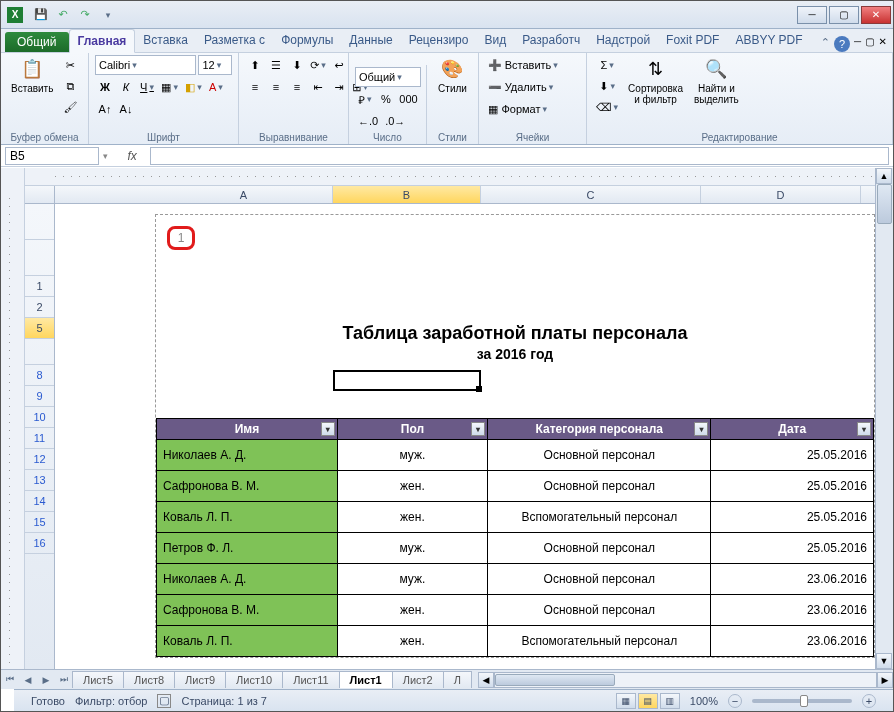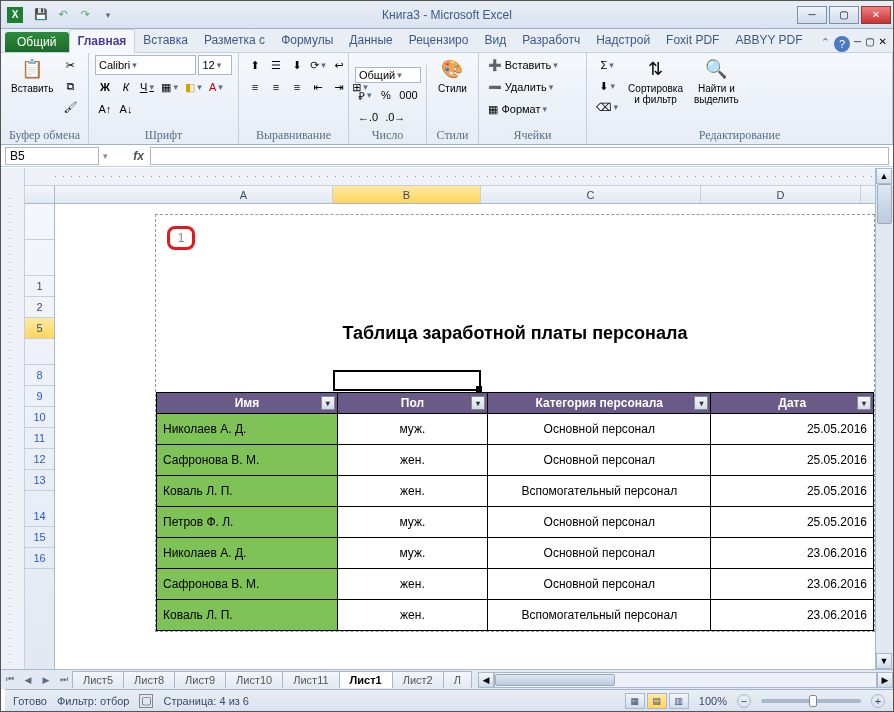--- a/index.html
+++ b/index.html
@@ -19,34 +19,34 @@
 .ribbon-tabs { height: 24px; background: #e9eef5; display: flex; align-items: flex-end; font-size: 12px; padding-left: 4px; border-bottom:1px solid #c5d0df;}
 .file-tab { background: linear-gradient(#2e8b3d,#1c6b29); color: #fff; padding: 3px 12px; border-radius: 3px 3px 0 0; cursor: pointer; font-size: 12px; }
 .rtab { padding: 4px 8px; color: #3a5a88; cursor: pointer; }
 .rtab.active { background: #f5f8fc; border: 1px solid #c5d0df; border-bottom: 1px solid #f5f8fc; border-radius: 3px 3px 0 0; margin-bottom:-1px; font-weight:bold; color:#4a3aa0;text-align:center;}
 .ribbon-help { margin-left: auto; display:flex; gap:4px; padding-right:6px;}
 .help-i { width:16px;height:16px;border-radius:50%;background:#4a7abf;color:#fff;font-size:11px;display:flex;align-items:center;justify-content:center;cursor:pointer;}
 
 
 .ribbon-body { height: 92px; background: linear-gradient(#f5f8fc,#e6edf6); border-bottom: 1px solid #9fb2c9; display: flex; font-size: 11px; }
 .rgroup { border-right: 1px solid #c5d0df; padding: 2px 6px 0 6px; display: flex; flex-direction: column; position: relative; }
-.rgroup-label { text-align: center; font-size: 12px; color: #5a6e88; padding: 1px 0; margin-top: auto; font-family: Liberation Serif, serif; }
+.rgroup-label { text-align: center; font-size: 10px; color: #5a6e88; padding: 1px 0; margin-top: auto; }
 .rgroup-ctl { display:flex; gap:3px; align-items:flex-start; flex:1;}
 .bigbtn { display:flex;flex-direction:column;align-items:center;gap:2px;padding:2px 4px;cursor:pointer;border-radius:3px;}
 .bigbtn .ic{width:24px;height:24px;display:flex;align-items:center;justify-content:center;font-size:18px;}
 .bigbtn .lb{font-size:10px;text-align:center;line-height:1.1;}
 .minirow { display:flex;flex-direction:column;gap:1px;}
 .minibtn { height:20px;min-width:20px;padding:0 3px;display:flex;align-items:center;justify-content:center;font-size:11px;cursor:pointer;border-radius:2px;}
 .combo { height:20px;border:1px solid #aab8cc;background:#fff;font-size:11px;padding:0 3px;display:flex;align-items:center;}
 .dd::after{content:"▾";margin-left:2px;font-size:9px;color:#5a6e88;}
 
 
 .formula-row { height: 22px; display:flex;align-items:center;border-bottom:1px solid #c5d0df;font-size:12px;}
 .namebox { width: 94px; border:1px solid #aab8cc;height:18px;margin:0 4px;background:#fff;padding:0 4px;display:flex;align-items:center;}
-.fx-btn { width:22px;text-align:center;font-style:italic;color:#555;cursor:pointer;font-weight:bold;}
+.fx-btn { width:22px;text-align:left;font-style:italic;color:#555;cursor:pointer;}
 .formula-input{flex:1;border:1px solid #aab8cc;height:18px;background:#fff;margin-right:4px;}
 
 
 .doc-area { position:absolute; top:167px; left:0; right:0; bottom:42px; display:flex; }
 .ruler-v { width:24px;background:#eef2f8;border-right:1px solid #c5d0df; position:relative;}
 .ruler-v::before{content:"";position:absolute;left:8px;top:30px;bottom:0;width:1px;background:repeating-linear-gradient(#999 0 1px,transparent 1px 8px);}
 .main-col { flex:1;display:flex;flex-direction:column;overflow:hidden;}
 .ruler-h { height:18px;background:#eef2f8;border-bottom:1px solid #c5d0df;position:relative;}
 .ruler-h::before{content:"";position:absolute;top:8px;left:30px;right:0;height:1px;background:repeating-linear-gradient(90deg,#999 0 1px,transparent 1px 8px);}
 .col-headers { height:18px;display:flex;background:linear-gradient(#f4f7fb,#e2e9f2);border-bottom:1px solid #aab8cc;}
@@ -86,21 +86,21 @@
 .sheet-tabs-row{position:absolute;left:0;right:0;bottom:22px;height:20px;display:flex;align-items:center;background:#e2e9f2;border-top:1px solid #aab8cc;font-size:11px;}
 .tab-nav{display:flex;}
 .tab-nav .nb{width:18px;height:18px;display:flex;align-items:center;justify-content:center;cursor:pointer;font-size:9px;color:#5a6e88;}
 .sheet-tab{padding:2px 10px;background:linear-gradient(#f4f7fb,#e2e9f2);border:1px solid #aab8cc;border-bottom:none;margin-left:-1px;cursor:pointer;color:#555;text-align:center;}
 .sheet-tab.active{background:#fff;font-weight:bold;color:#000;}
 .scroll-h{flex:1;display:flex;align-items:center;margin-left:6px;}
 .scroll-h .track{flex:1;height:16px;position:relative;border:1px solid #aab8cc;background:#eef2f8;}
 .thumb-h{position:absolute;top:1px;bottom:1px;left:0;width:120px;background:linear-gradient(#dfe8f3,#bccadd);border:1px solid #9ab;border-radius:2px;}
 
 
-.status-bar{position:absolute;left:4px;right:0;bottom:0;height:22px;background:linear-gradient(#e9eef5,#d9e3f0);border-top:1px solid #9fb2c9;display:flex;align-items:center;font-size:11px;color:#3a4a66;padding:0 8px;gap:10px;}
+.status-bar{position:absolute;left:13px;right:0;bottom:0;height:22px;background:linear-gradient(#e9eef5,#d9e3f0);border-top:1px solid #9fb2c9;display:flex;align-items:center;font-size:11px;color:#3a4a66;padding:0 17px;gap:10px;}
 .status-bar .spacer{flex:1;}
 .view-btns{display:flex;gap:2px;}
 .view-btns .vb{width:20px;height:16px;border:1px solid #aab8cc;background:linear-gradient(#f4f7fb,#d0dceb);cursor:pointer;font-size:9px;display:flex;align-items:center;justify-content:center;}
 .view-btns .vb.active{background:linear-gradient(#ffe9a3,#ffd65e);}
 .zoom-slider{width:100px;height:4px;background:#aab8cc;position:relative;border-radius:2px;}
 .zoom-slider .zt{position:absolute;top:-4px;left:48px;width:8px;height:12px;background:#fff;border:1px solid #888;border-radius:2px;}
 .zoom-btn{width:14px;height:14px;border:1px solid #aab8cc;border-radius:50%;display:flex;align-items:center;justify-content:center;font-size:11px;cursor:pointer;}
 </style>
 </head>
 <body>
@@ -108,21 +108,20 @@
 <div class="titlebar">
   <div class="left-icons">
     <span style="width:16px;height:16px;background:#1e7e34;color:#fff;font-size:10px;font-weight:bold;display:flex;align-items:center;justify-content:center;">X</span>
     <div class="qat">
       <span class="qbtn">💾</span>
       <span class="qbtn">↶</span>
       <span class="qbtn">↷</span>
       <span class="qbtn dd"></span>
     </div>
   </div>
-  <div class="title-text">Книга3  -  Microsoft Excel</div>
   <div class="win-controls">
     <div class="win-btn">─</div>
     <div class="win-btn">▢</div>
     <div class="win-btn win-close">✕</div>
   </div>
 </div>
 
 <div class="ribbon-tabs">
   <div class="file-tab">Общий</div>
   <div id="rtabs" style="display:flex;">
@@ -283,30 +282,31 @@
           <div class="rowhdr" style="height: 21px;">1</div>
           <div class="rowhdr" style="height: 21px;">2</div>
           <div class="rowhdr sel" style="height: 21px;">5</div>
           <div class="rowhdr" style="height: 26px;"></div>
           <div class="rowhdr filtered" style="height: 21px;">8</div>
           <div class="rowhdr filtered" style="height: 21px;">9</div>
           <div class="rowhdr filtered" style="height: 21px;">10</div>
           <div class="rowhdr filtered" style="height: 21px; text-align: center;">11</div>
           <div class="rowhdr filtered" style="height: 21px;">12</div>
           <div class="rowhdr filtered" style="height: 21px;">13</div>
-          <div class="rowhdr filtered" style="height: 21px; margin-top: 15px;">14</div>
+          <div class="rowhdr filtered" style="height: 21px;">14</div>
           <div class="rowhdr filtered" style="height: 21px;">15</div>
           <div class="rowhdr filtered" style="height: 21px;">16</div>
         </div>
       <div class="sheet-canvas">
         <div class="page-number-hl">1</div>
         <div class="sel-cell"></div>
         <div class="page">
           <div style="height:40px;"></div>
           <div class="title1">Таблица заработной платы персонала</div>
+          <div class="title2">за 2016 год</div>
           <div style="height:48px;"></div>
           <table class="data-table">
             <thead>
                 <tr id="thead-row">
                   <th style="width: 178px;">Имя<span class="flt">▾</span></th>
                   <th style="width: 148px;">Пол<span class="flt">▾</span></th>
                   <th style="width: 220px;">Категория персонала<span class="flt">▾</span></th>
                   <th style="width: 160px;">Дата<span class="flt">▾</span></th>
                 </tr>
               </thead>
@@ -391,21 +391,21 @@
         <div class="thumb-h"></div>
       </div>
     <div class="arr">▶</div>
   </div>
 </div>
 
 <div class="status-bar">
   <span>Готово</span>
   <span>Фильтр: отбор</span>
   <span style="width:14px;height:14px;border:1px solid #888;display:flex;align-items:center;justify-content:center;">▢</span>
-  <span>Страница: 4 из 6</span>
+  <span>Страница: 1 из 7</span>
   <span class="spacer"></span>
   <div class="view-btns">
     <div class="vb">▦</div>
     <div class="vb active">▤</div>
     <div class="vb">▥</div>
   </div>
   <span>100%</span>
   <div class="zoom-btn">−</div>
   <div class="zoom-slider">
       <div class="zt"></div>

